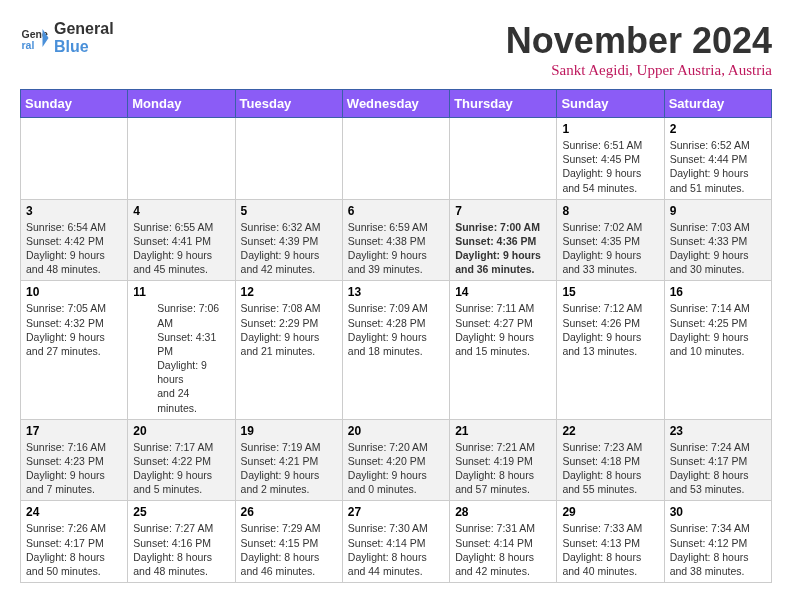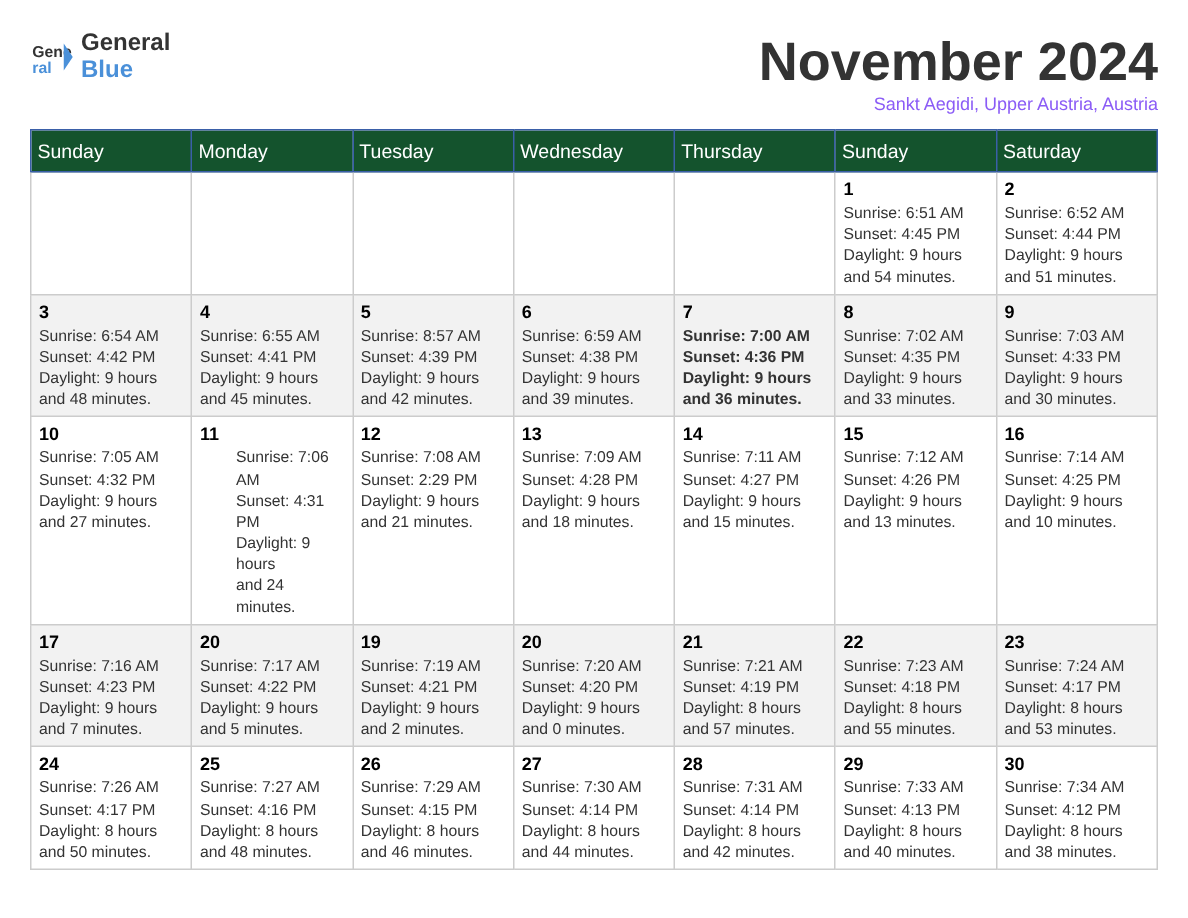--- a/index.html
+++ b/index.html
@@ -27,35 +27,36 @@
     }
     .title-block {
       text-align: right;
     }
     .month-year {
       font-size: 36px;
       font-weight: bold;
       color: #333;
     }
     .location {
-      font-size: 12px;
-      color: #8b5cf6;
+      font-size: 15px;
+      color: #be185d;
+      font-family: Liberation Serif, serif;
     }
     .calendar {
       width: 100%;
       border-collapse: collapse;
       font-size: 11px;
     }
     .calendar thead th {
-      background-color: #14532d;
+      background-color: #8b5cf6;
       color: #fff;
       padding: 6px 4px;
       text-align: left;
       font-size: 13px;
-      font-weight: normal;
+      font-weight: bold;
       border: 1px solid #3a5fa8;
     }
     .calendar tbody td {
       vertical-align: top;
       border: 1px solid #ccc;
       padding: 4px 5px;
       width: 14.28%;
       min-height: 80px;
       background: #fff;
     }
@@ -144,21 +145,21 @@
         </td>
         <td>
           <span class="day-number">4</span>
           <div class="day-info" style="white-space: pre-line;">Sunrise: 6:55 AM
 Sunset: 4:41 PM
 Daylight: 9 hours
 and 45 minutes.</div>
         </td>
         <td>
           <span class="day-number">5</span>
-          <div class="day-info" style="white-space: pre-line;">Sunrise: 8:57 AM
+          <div class="day-info" style="white-space: pre-line;">Sunrise: 6:32 AM
 Sunset: 4:39 PM
 Daylight: 9 hours
 and 42 minutes.</div>
         </td>
         <td>
           <span class="day-number">6</span>
           <div class="day-info" style="white-space: pre-line;">Sunrise: 6:59 AM
 Sunset: 4:38 PM
 Daylight: 9 hours
 and 39 minutes.</div>

